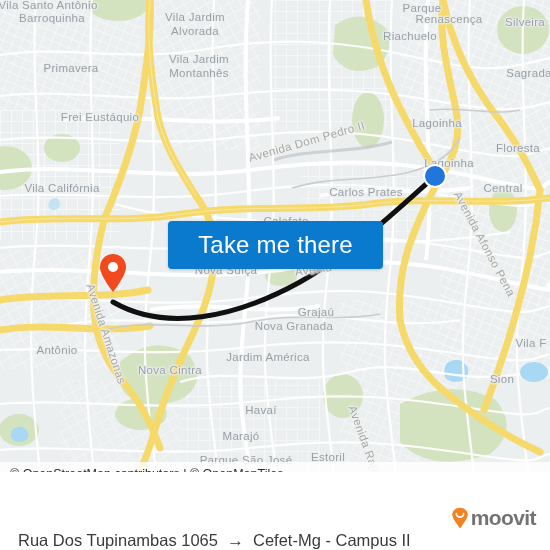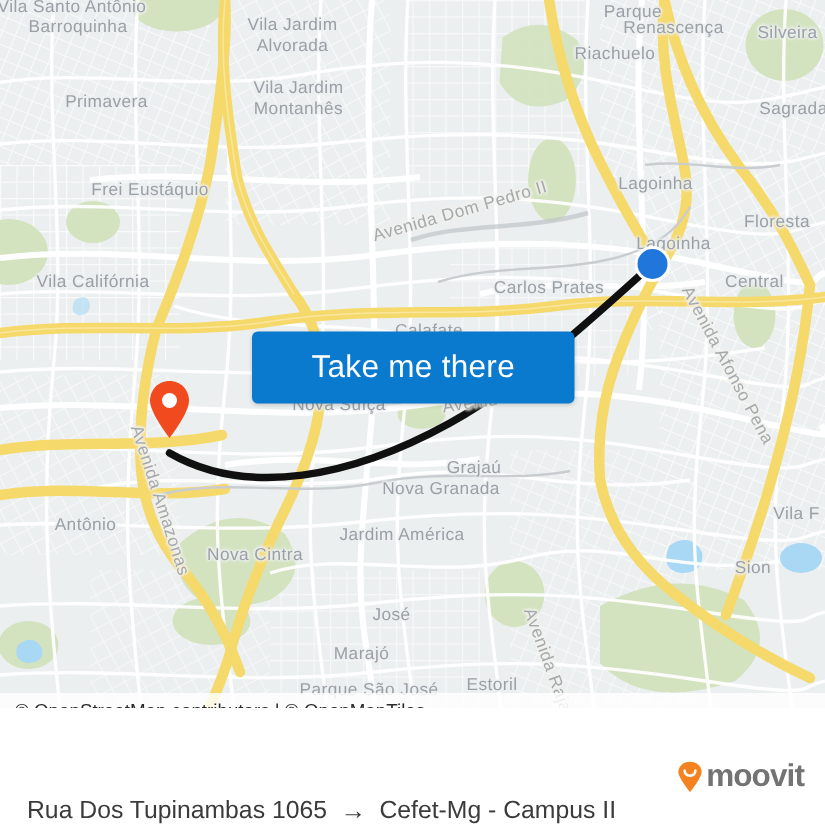--- a/index.html
+++ b/index.html
@@ -95,21 +95,21 @@
     position: absolute;
     left: 168px;
     top: 221px;
     width: 215px;
     height: 48px;
     background: #0a7ace;
     border: none;
     border-radius: 4px;
     color: #ffffff;
     font-family: "Liberation Sans", sans-serif;
-    font-size: 21px;
+    font-size: 24px;
     letter-spacing: 0.2px;
     cursor: pointer;
     z-index: 40;
     display: flex;
     align-items: center;
     justify-content: center;
     box-shadow: 0 1px 3px rgba(0,0,0,0.18);
     padding: 0;
   }
 
@@ -314,36 +314,36 @@
         <div class="map-label" style="left: 195px; top: 17px;">Vila Jardim</div>
         <div class="map-label" style="left: 195px; top: 31px;">Alvorada</div>
         <div class="map-label" style="left: 386px; top: 8px; margin-left: 36px;">Parque</div>
         <div class="map-label" style="left: 386px; top: 36px; padding-left: 48px;">Riachuelo</div>
         <div class="map-label" style="left: 449px; top: 19px;">Renascença</div>
         <div class="map-label" style="left: 525px; top: 22px;">Silveira</div>
         <div class="map-label" style="left: 71px; top: 68px;">Primavera</div>
         <div class="map-label" style="left: 199px; top: 59px;">Vila Jardim</div>
         <div class="map-label" style="left: 199px; top: 73px;">Montanhês</div>
         <div class="map-label" style="left: 529px; top: 73px;">Sagrada</div>
-        <div class="map-label" style="left: 100px; top: 127px;">Frei Eustáquio</div>
+        <div class="map-label" style="left: 100px; top: 117px;">Frei Eustáquio</div>
         <div class="map-label" style="left: 437px; top: 123px;">Lagoinha</div>
         <div class="map-label" style="left: 518px; top: 148px;">Floresta</div>
         <div class="map-label" style="left: 62px; top: 188px;">Vila Califórnia</div>
         <div class="map-label" style="left: 366px; top: 192px;">Carlos Prates</div>
         <div class="map-label" style="left: 449px; top: 163px;">Lagoinha</div>
         <div class="map-label" style="left: 503px; top: 188px;">Central</div>
         <div class="map-label" style="left: 286px; top: 221px;">Calafate</div>
         <div class="map-label" style="left: 226px; top: 270px;">Nova Suíça</div>
         <div class="map-label" style="left: 316px; top: 312px;">Grajaú</div>
         <div class="map-label" style="left: 294px; top: 326px; text-align: center;">Nova Granada</div>
         <div class="map-label" style="left: 57px; top: 350px;">Antônio</div>
         <div class="map-label" style="left: 170px; top: 370px;">Nova Cintra</div>
         <div class="map-label" style="left: 268px; top: 357px;">Jardim América</div>
         <div class="map-label" style="left: 531px; top: 343px;">Vila F</div>
-        <div class="map-label" style="left: 261px; top: 410px;">José</div>
+        <div class="map-label" style="left: 261px; top: 410px;">Havaí</div>
         <div class="map-label" style="left: 502px; top: 379px;">Sion</div>
         <div class="map-label" style="left: 241px; top: 436px;">Marajó</div>
         <div class="map-label" style="left: 246px; top: 460px;">Parque São José</div>
         <div class="map-label" style="left: 328px; top: 457px;">Estoril</div>
       </div>
 
     <div id="street-labels">
         <div class="street-label" style="left: 249px; top: 152px; transform: rotate(-16deg);">Avenida Dom Pedro II</div>
         <div class="street-label" style="left: 457px; top: 186px; transform: rotate(62deg);">Avenida Afonso Pena</div>
         <div class="street-label" style="left: 90px; top: 278px; transform: rotate(72deg);">Avenida Amazonas</div>

